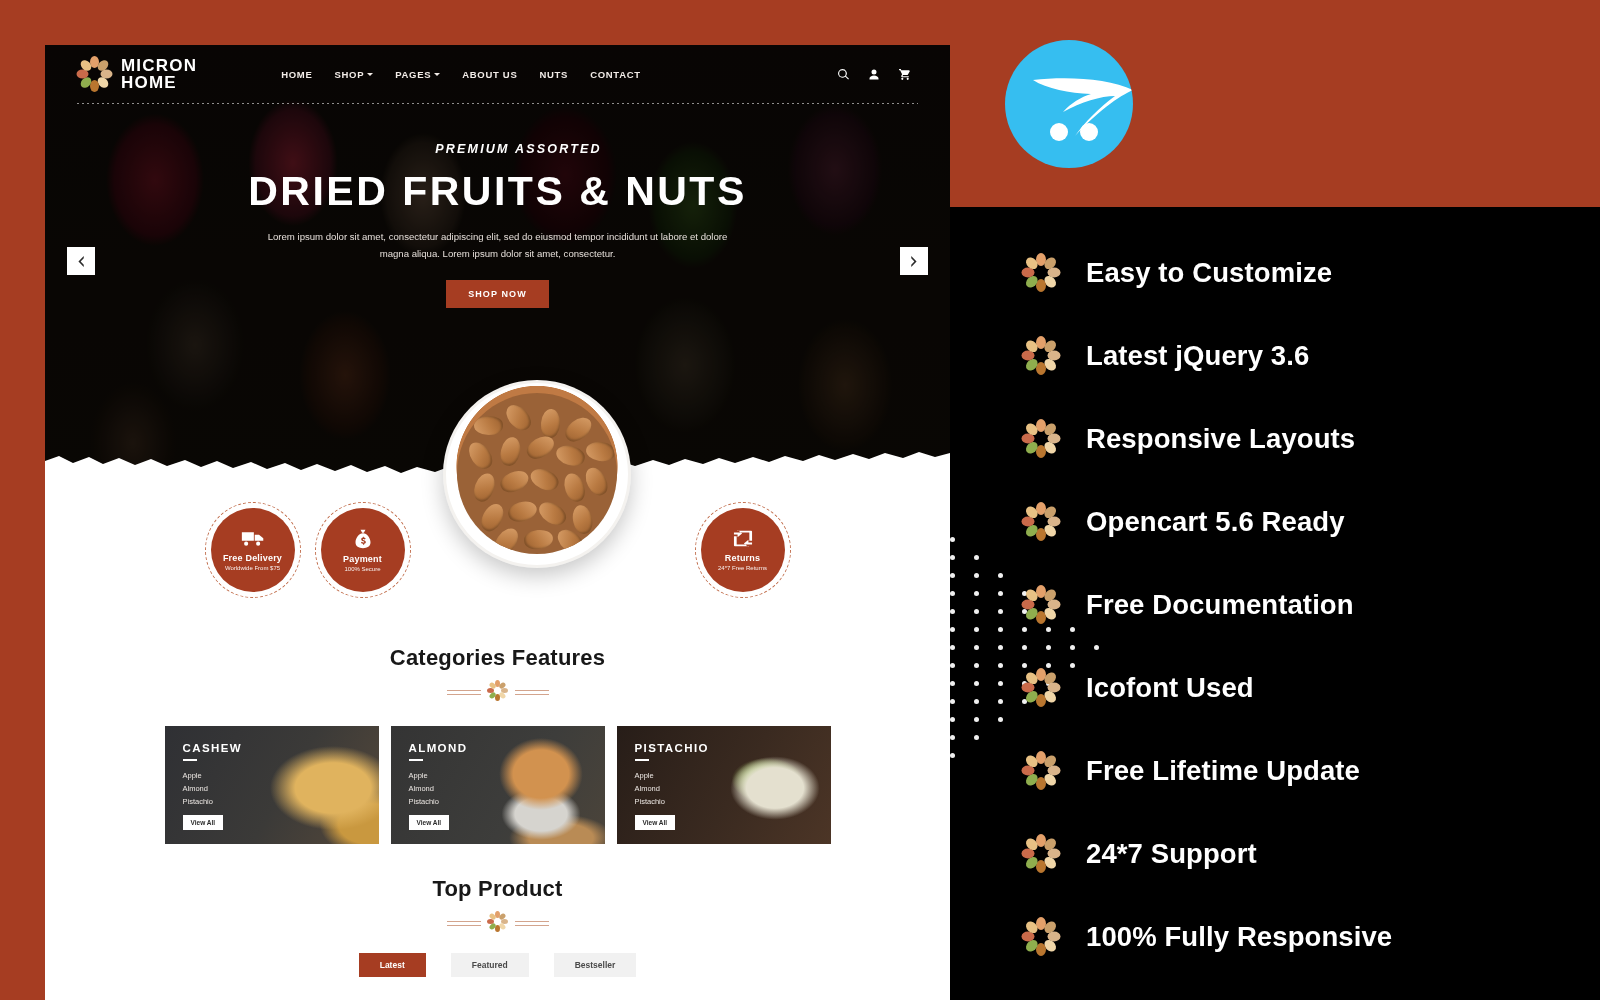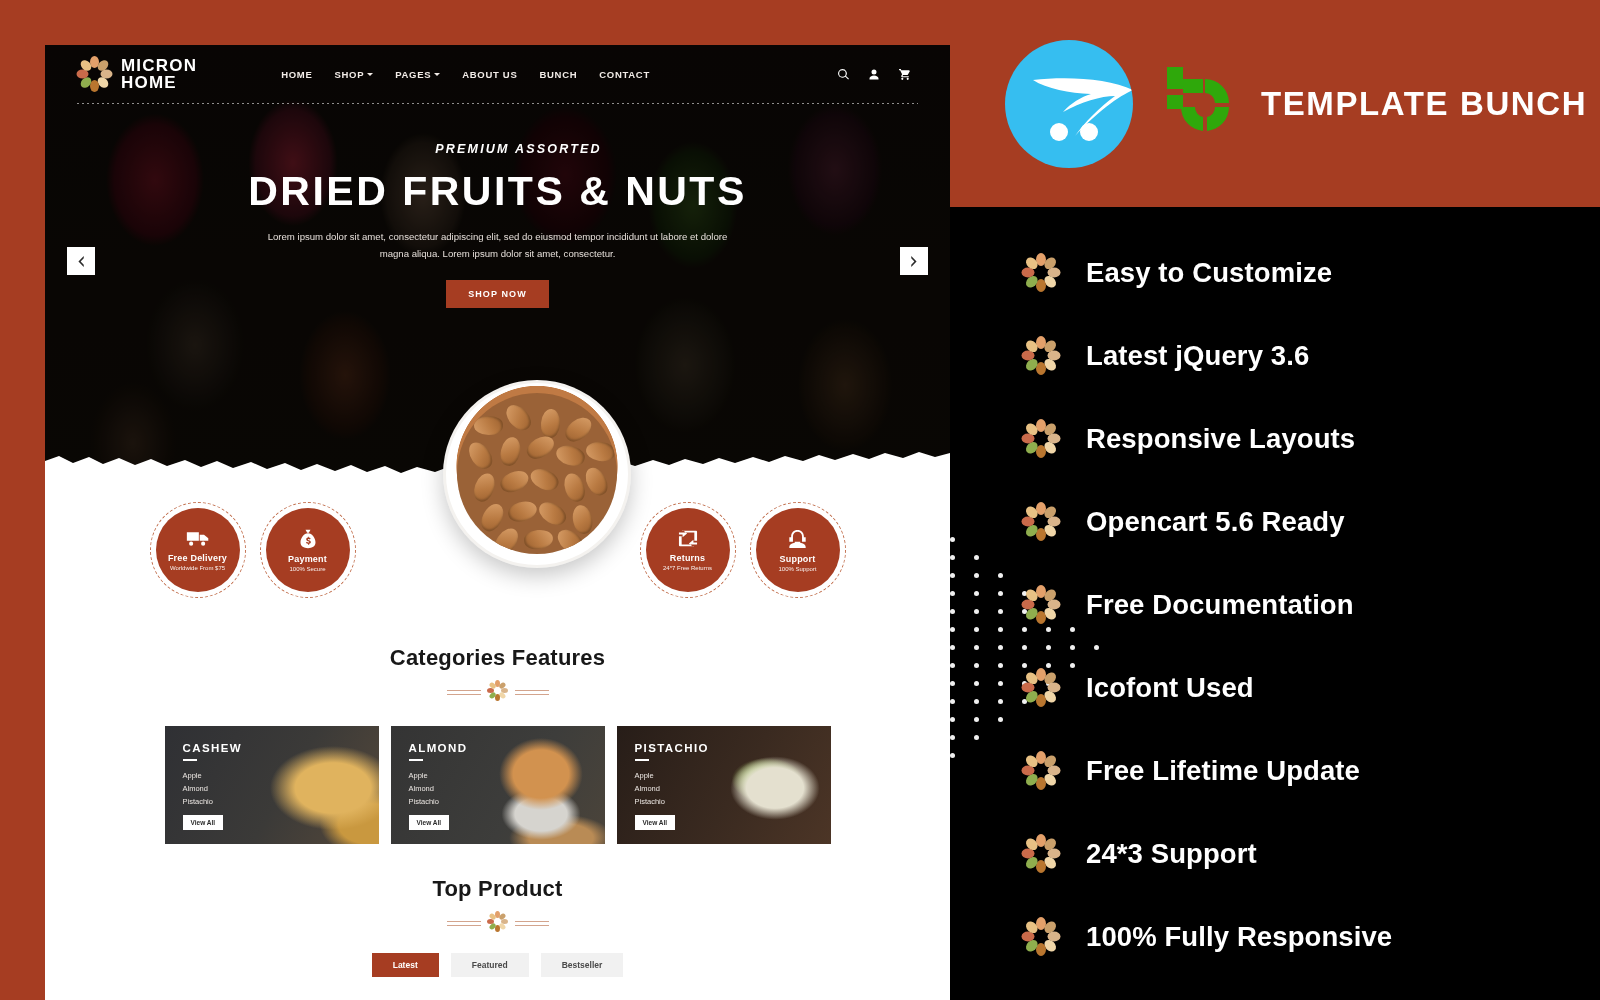--- a/index.html
+++ b/index.html
@@ -185,21 +185,21 @@
   }
   .cat .nm { font-size:11.5px; font-weight:800; letter-spacing:1.4px; }
   .cat .bar { width:14px; height:2px; background:#fff; margin:5px 0 8px; }
   .cat .li { font-size:7.5px; line-height:1.75; color:#ece7e3; }
   .viewall {
     display:inline-block; margin-top:7px; background:#fff; color:#2a2a2a;
     font-size:6.5px; font-weight:700; padding:4px 8px; border:none; cursor:pointer;
   }
 
   
-  .tabs { display:flex; gap:12px; justify-content:center; margin-top:22px; }
+  .tabs { display:flex; gap:25px; justify-content:center; margin-top:22px; }
   .tab {
     font-size:8.5px; font-weight:600; color:#4a4a4a; background:#f1f1f1;
     padding:7px 21px; border:none; cursor:pointer;
   }
   .tab.on { background:#A63D22; color:#fff; }
 
   
   #promo { position:absolute; left:950px; top:0; width:650px; height:1000px; }
   .promo-top {
     height:207px; background:#A63D22;
@@ -260,21 +260,21 @@
           <b>MICRON</b>
           <b>HOME</b>
         </div>
       </div>
 
       <nav class="nav">
         <a href="#"><span>HOME</span></a>
         <a href="#"><span>SHOP</span><i class="caret"></i></a>
         <a href="#"><span>PAGES</span><i class="caret"></i></a>
         <a href="#"><span>ABOUT US</span></a>
-        <a href="#"><span>BUNCH</span></a>
+        <a href="#"><span>NUTS</span></a>
         <a href="#"><span>CONTACT</span></a>
       </nav>
 
       <div class="hdr-icons">
         <span>
           <svg width="13" height="13" viewBox="0 0 24 24">
               <path d="M10 2a8 8 0 105.3 14l5.4 5.4 1.4-1.4-5.4-5.4A8 8 0 0010 2zm0 2a6 6 0 110 12 6 6 0 010-12z"></path>
             </svg>
         </span>
         <span>
@@ -359,27 +359,20 @@
     </div>
 
     <div class="svc-grp right">
       <div class="svc">
         <svg width="22" height="19" viewBox="0 0 24 21">
             <path d="M6 1v3H2v2h4v3l5-4zM18 20v-3h4v-2h-4v-3l-5 4zM2 8h3v9h13v2H3a1 1 0 01-1-1zM22 13h-3V4H6V2h15a1 1 0 011 1z"></path>
           </svg>
         <span class="t1">Returns</span>
         <span class="t2">24*7 Free Returns</span>
       </div>
-      <div class="svc">
-        <svg width="19" height="20" viewBox="0 0 20 22">
-            <path d="M10 1C6 1 3 4 3 8v1H1v5h4V8a5 5 0 0110 0v6h4V9h-2V8c0-4-3-7-7-7zM4 16c-2 .8-3 2.2-3 4v1h18v-1c0-1.8-1-3.2-3-4l-3-1v-1H7v1z"></path>
-          </svg>
-        <span class="t1">Support</span>
-        <span class="t2">100% Support</span>
-      </div>
     </div>
   </div>
 
   <div style="margin-top:20px;">
     <div class="sec-title">Categories Features</div>
     <div class="divider">
       <span class="ln"></span>
       <span class="ring">
           <i style="background: rgb(227, 160, 106); transform: translate(0px, -7px) rotate(0deg);"></i>
           <i style="background: rgb(202, 160, 107); transform: translate(4.9px, -4.9px) rotate(45deg);"></i>
@@ -472,33 +465,20 @@
 
   <div class="promo-top">
     <div class="oc-logo">
       <svg width="128" height="128" viewBox="0 0 128 128">
         <path fill="#ffffff" d="M28 40c14 9 36 13 58 14-10 3-20 9-28 18 18-10 38-16 52-16-16 12-30 26-40 40 22-24 44-40 58-46-24-12-68-14-100-10z"></path>
         <circle fill="#ffffff" cx="54" cy="92" r="9"></circle>
         <circle fill="#ffffff" cx="84" cy="92" r="9"></circle>
       </svg>
     </div>
 
-    <div class="tb-logo">
-      <div class="tb-mark">
-        <svg width="78" height="78" viewBox="0 0 78 78">
-          <rect fill="#2FA80B" x="2" y="2" width="16" height="22"></rect>
-          <rect fill="#2FA80B" x="18" y="14" width="20" height="14"></rect>
-          <path fill="#2FA80B" d="M40 14a24 24 0 0124 24H50a10 10 0 00-10-10z"></path>
-          <path fill="#2FA80B" d="M64 42a24 24 0 01-22 23.9V52a10 10 0 008-10z"></path>
-          <path fill="#2FA80B" d="M38 65.9A24 24 0 0116 42h14a10 10 0 008 9.9z"></path>
-          <rect fill="#2FA80B" x="2" y="30" width="16" height="14"></rect>
-        </svg>
-      </div>
-      <div class="tb-name">TEMPLATE BUNCH</div>
-    </div>
   </div>
 
   <div class="promo-body">
     <div class="dots">
         <span style="left: 46px; top: 0px;"></span>
         <span style="left: 46px; top: 18px;"></span>
         <span style="left: 70px; top: 18px;"></span>
         <span style="left: 46px; top: 36px;"></span>
         <span style="left: 70px; top: 36px;"></span>
         <span style="left: 94px; top: 36px;"></span>
@@ -642,21 +622,21 @@
       <span class="ic">
           <i style="background: rgb(227, 160, 106); transform: translate(0px, -13px) rotate(0deg);"></i>
           <i style="background: rgb(202, 160, 107); transform: translate(9.2px, -9.2px) rotate(45deg);"></i>
           <i style="background: rgb(217, 180, 138); transform: translate(13px, 0px) rotate(90deg);"></i>
           <i style="background: rgb(240, 214, 168); transform: translate(9.2px, 9.2px) rotate(135deg);"></i>
           <i style="background: rgb(185, 118, 47); transform: translate(0px, 13px) rotate(180deg);"></i>
           <i style="background: rgb(143, 174, 78); transform: translate(-9.2px, 9.2px) rotate(225deg);"></i>
           <i style="background: rgb(201, 106, 74); transform: translate(-13px, 0px) rotate(270deg);"></i>
           <i style="background: rgb(232, 193, 132); transform: translate(-9.2px, -9.2px) rotate(315deg);"></i>
         </span>
-      <span class="lbl">24*3 Support</span>
+      <span class="lbl">24*7 Support</span>
     </div>
     <div class="feat">
       <span class="ic">
           <i style="background: rgb(227, 160, 106); transform: translate(0px, -13px) rotate(0deg);"></i>
           <i style="background: rgb(202, 160, 107); transform: translate(9.2px, -9.2px) rotate(45deg);"></i>
           <i style="background: rgb(217, 180, 138); transform: translate(13px, 0px) rotate(90deg);"></i>
           <i style="background: rgb(240, 214, 168); transform: translate(9.2px, 9.2px) rotate(135deg);"></i>
           <i style="background: rgb(185, 118, 47); transform: translate(0px, 13px) rotate(180deg);"></i>
           <i style="background: rgb(143, 174, 78); transform: translate(-9.2px, 9.2px) rotate(225deg);"></i>
           <i style="background: rgb(201, 106, 74); transform: translate(-13px, 0px) rotate(270deg);"></i>

